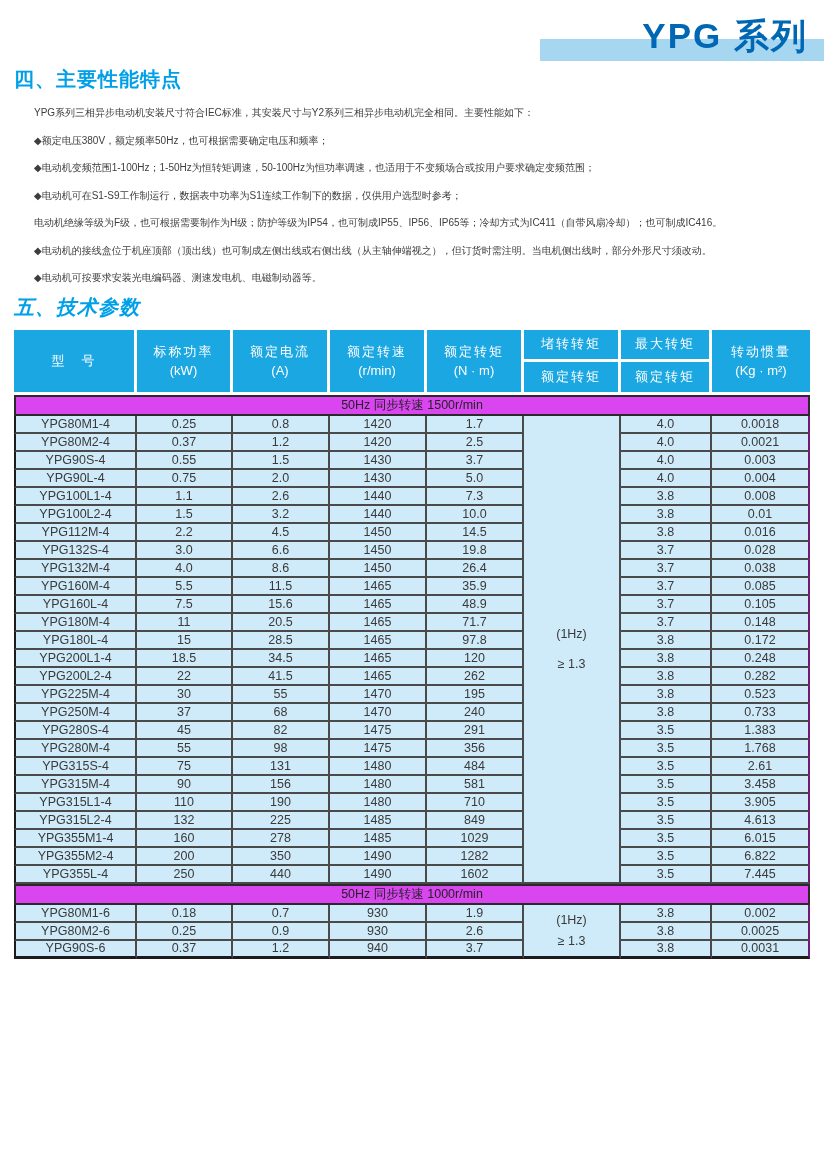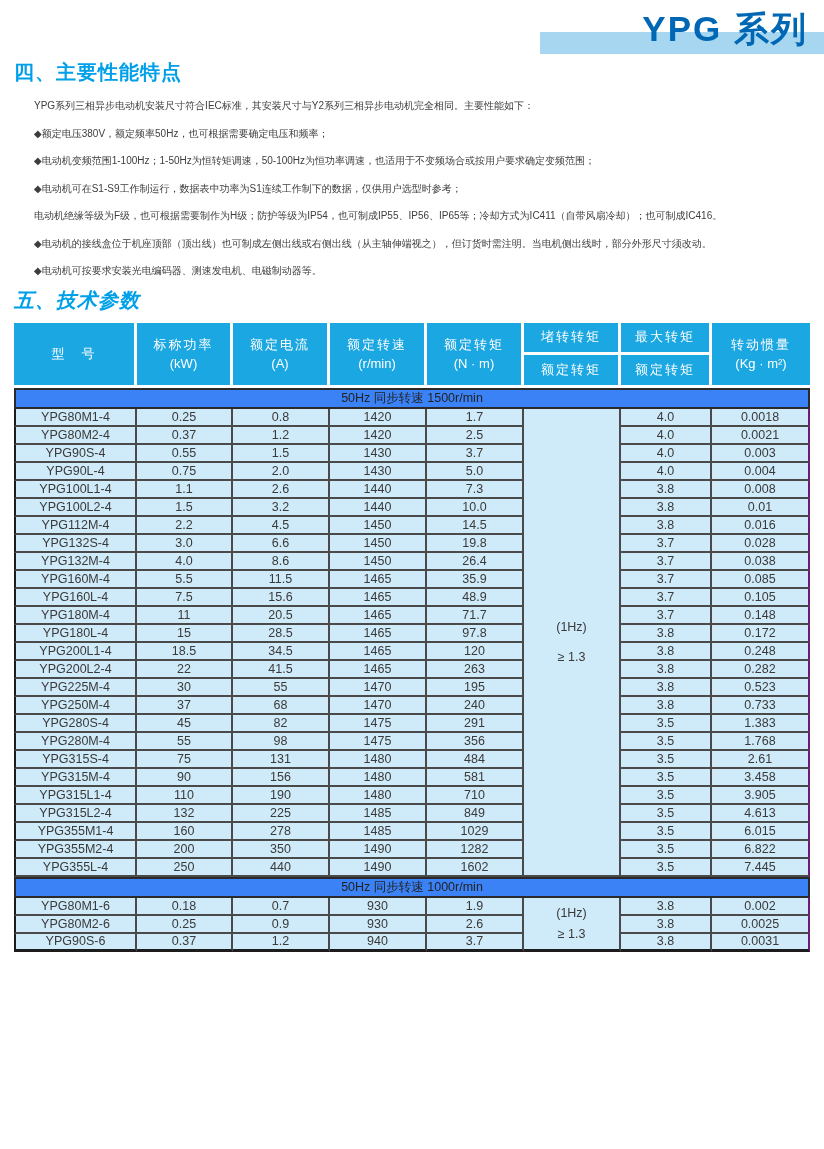--- a/index.html
+++ b/index.html
@@ -2,21 +2,21 @@
 <html><head>
 <meta charset="utf-8">
 <style>
   * { margin: 0; padding: 0; box-sizing: border-box; }
   html, body { width: 824px; background: #ffffff; }
   body {
     font-family: "Liberation Sans", "DejaVu Sans", sans-serif;
     color: #3d3d3d;
     overflow: hidden;
   }
-  .page { width: 824px; height: 1149px; position: relative; padding: 5px 14px; }
+  .page { width: 824px; height: 1149px; position: relative; padding: 12px 14px; }
 
   
   .masthead { position: relative; height: 50px; margin: 0 -14px; }
   .title-band {
     position: absolute; right: 0; top: 27px;
     width: 284px; height: 22px;
     background: #a7d6f0;
   }
   .series-title {
     position: absolute; right: 16px; top: 1px;
@@ -64,21 +64,21 @@
     font-size: 12.5px; text-align: center; vertical-align: middle;
     height: 18px; padding: 0;
     border-right: 2px solid #4a4a4a;
     border-bottom: 2px solid #4a4a4a;
   }
   #spec-table td.first-col { border-left: 2px solid #1c1c1c; margin-left: 12px; }
   #spec-table td.last-col  { border-right: 2px solid #701a75; }
   #spec-table td.bottom-edge { border-bottom: 3px solid #1c1c1c; }
 
   #spec-table td.band {
-    background: #3b82f6; color: #222222; font-size: 12.5px;
+    background: #d946ef; color: #222222; font-size: 12.5px;
     height: 20px;
     border: 2px solid #2a2a2a;
   }
 
   #spec-table td.merged { vertical-align: middle; }
   #spec-table td.merged div { line-height: 16px; }
   #spec-table td.merged.gap-wide div { margin: 14px 0; }
   #spec-table td.merged.gap-narrow div { margin: 5px 0; }
 </style>
 </head>
@@ -287,21 +287,21 @@
           <td>1465</td>
           <td>120</td>
           <td>3.8</td>
           <td class="last-col">0.248</td>
         </tr>
         <tr>
           <td class="first-col">YPG200L2-4</td>
           <td>22</td>
           <td>41.5</td>
           <td>1465</td>
-          <td>263</td>
+          <td>262</td>
           <td>3.8</td>
           <td class="last-col">0.282</td>
         </tr>
         <tr>
           <td class="first-col">YPG225M-4</td>
           <td>30</td>
           <td>55</td>
           <td>1470</td>
           <td>195</td>
           <td>3.8</td>

